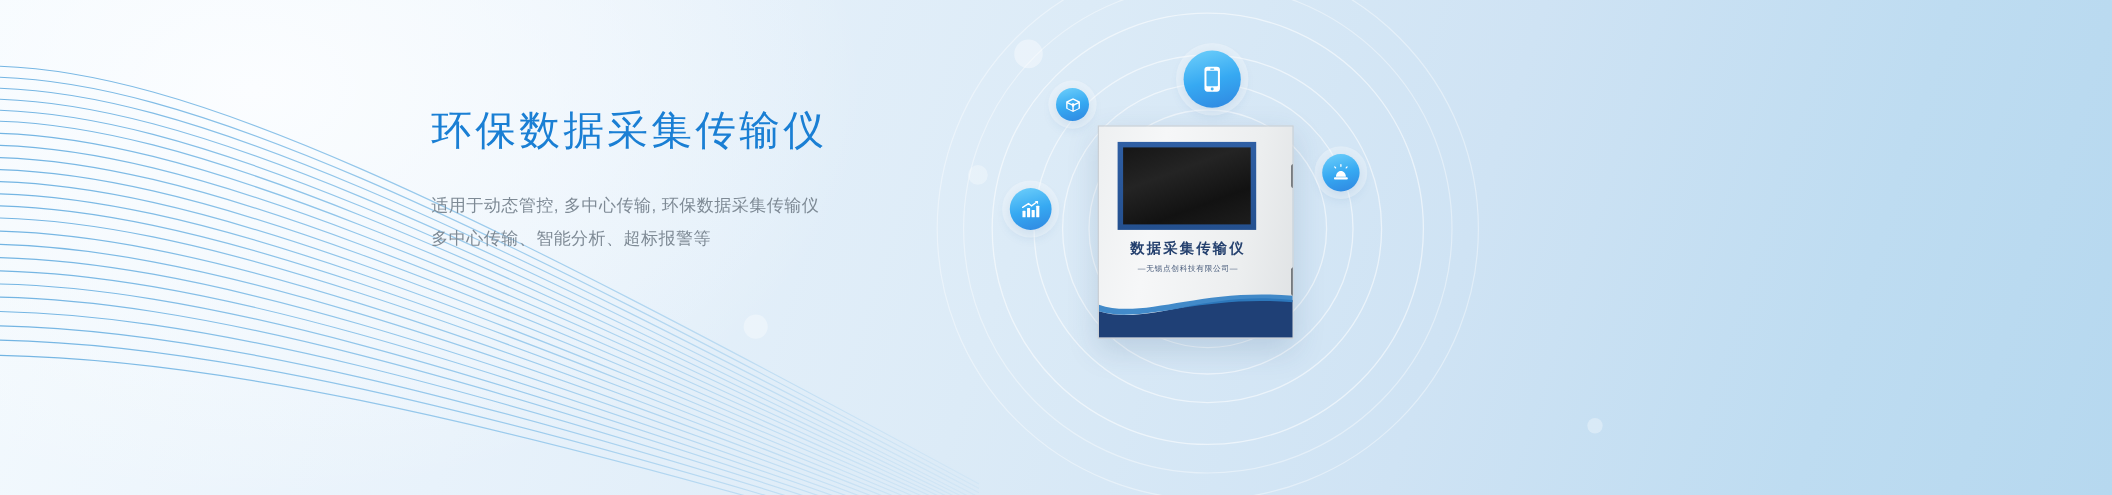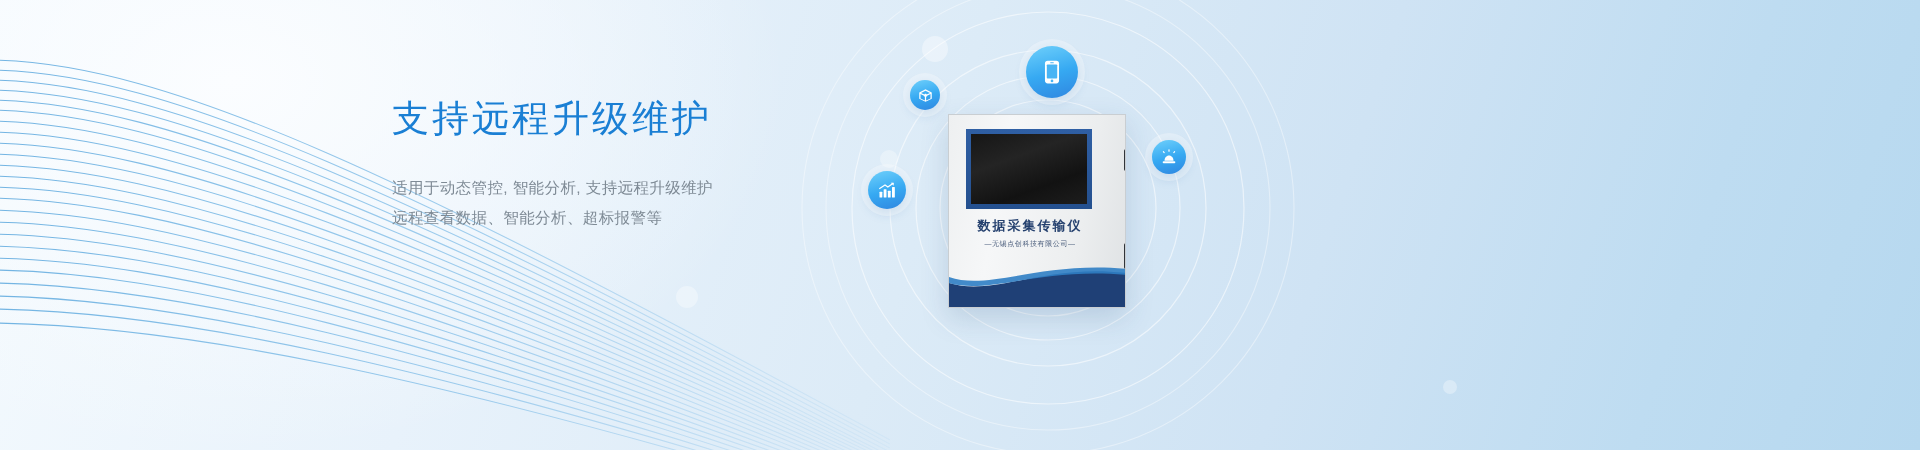--- a/index.html
+++ b/index.html
@@ -46,21 +46,21 @@
   .sub-list { margin-top:31px; }
   .sub-line {
     font-size:15.5px;
     color:#7e8a95;
     line-height:30px;
     letter-spacing:.4px;
     white-space:nowrap;
   }
 
   
-  .stage { position:absolute; left:790px; top:0; width:1080px; height:336px; }
+  .stage { position:absolute; left:840px; top:0; width:1080px; height:336px; }
   .rings { position:absolute; left:0; top:0; width:1080px; height:450px; pointer-events:none; }
 
   
   .device {
     position:absolute; left:158px; top:114px;
     width:178px; height:194px;
     background:linear-gradient(100deg,#eef0f1 0%,#f6f7f8 30%,#eceeef 72%,#dfe2e4 100%);
     border:1px solid #c9ced2;
     box-shadow:0 10px 26px rgba(40,80,120,.17);
     overflow:hidden;
@@ -154,24 +154,24 @@
       <path d="M0,283 C180,285 420,327 900,473"></path>
     </g>
   </svg>
 
   <div class="blob b1"></div>
   <div class="blob b2"></div>
   <div class="blob b3"></div>
   <div class="blob b4"></div>
 
   <div class="copy">
-    <h1 class="headline">支持远程升级维护</h1>
+    <h1 class="headline">环保数据采集传输仪</h1>
     <div class="sub-list">
-      <div class="sub-line">适用于动态管控, 智能分析, 支持远程升级维护</div>
-      <div class="sub-line">远程查看数据、智能分析、超标报警等</div>
+      <div class="sub-line">适用于动态管控, 多中心传输, 环保数据采集传输仪</div>
+      <div class="sub-line">多中心传输、智能分析、超标报警等</div>
     </div>
   </div>
 
   <div class="stage">
 
     <svg class="rings" viewBox="0 0 1080 450">
       <g fill="none" stroke="#ffffff" stroke-opacity="0.55" stroke-width="1.2">
         <circle cx="258" cy="208" r="158"></circle>
         <circle cx="258" cy="208" r="132"></circle>
         <circle cx="258" cy="208" r="108"></circle>

